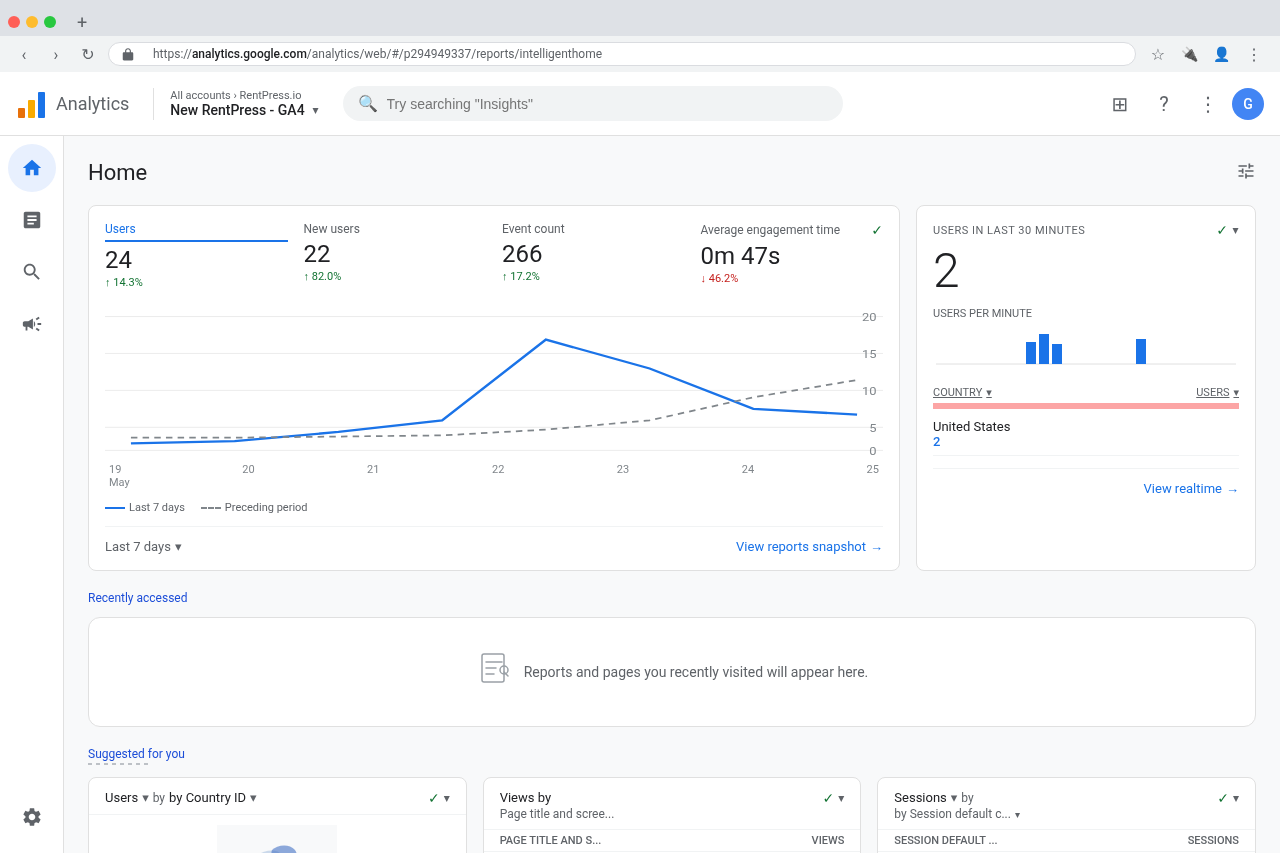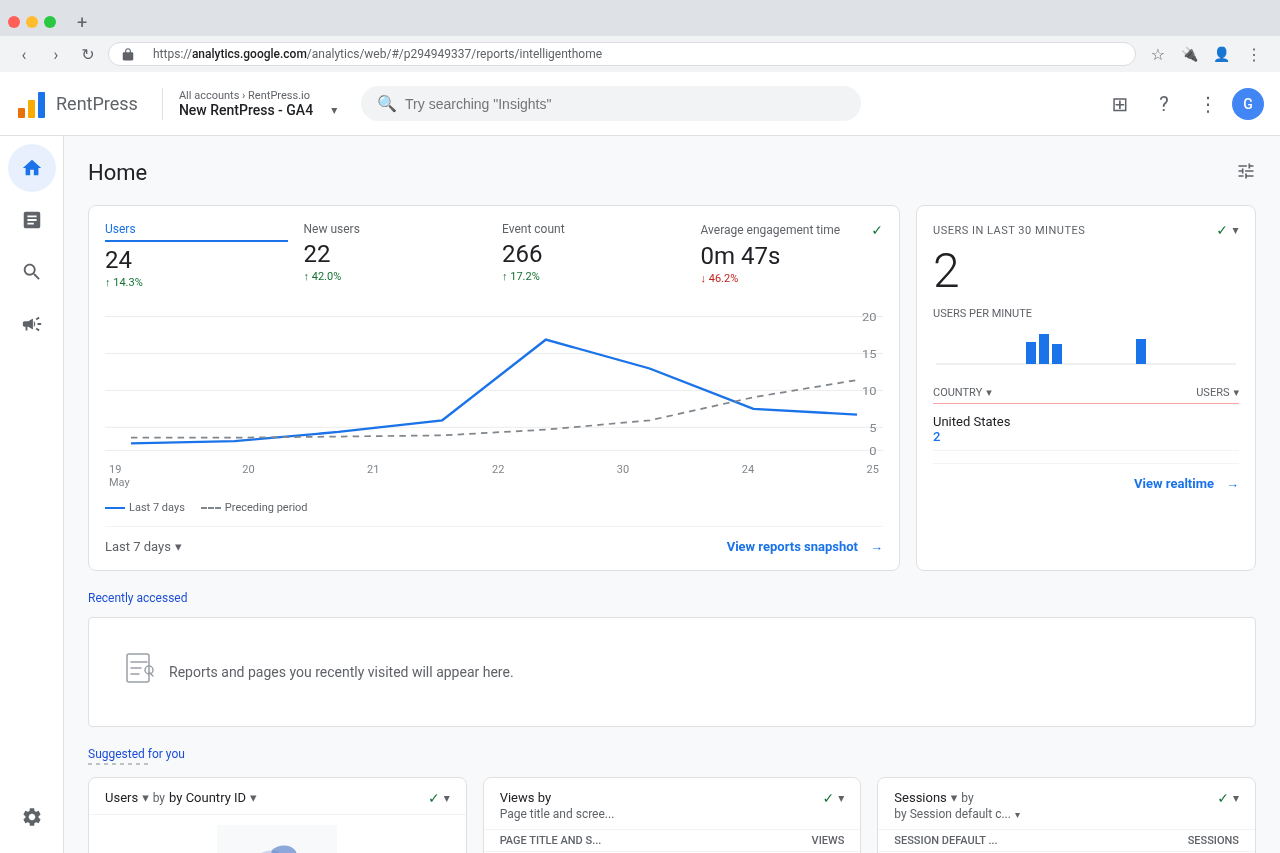--- a/index.html
+++ b/index.html
@@ -25,21 +25,21 @@
     .nav-actions { display: flex; gap: 4px; align-items: center; }
     .nav-icon { width: 28px; height: 28px; display: flex; align-items: center; justify-content: center; color: #5f6368; font-size: 16px; cursor: pointer; border-radius: 50%; }
 
     
     .app-header { display: flex; align-items: center; background: white; padding: 0 16px; height: 64px; border-bottom: 1px solid #e0e0e0; position: sticky; top: 0; z-index: 100; }
     .analytics-logo { display: flex; align-items: center; gap: 8px; margin-right: 16px; }
     .logo-icon { width: 32px; height: 32px; }
     .app-title { font-size: 18px; color: #5f6368; font-weight: 400; }
     .property-selector { display: flex; flex-direction: column; margin-left: 8px; }
     .property-breadcrumb { font-size: 11px; color: #5f6368; }
-    .property-name { font-size: 14px; color: #202124; font-weight: 500; display: flex; align-items: center; gap: 18px; cursor: pointer; }
+    .property-name { font-size: 14px; color: #202124; font-weight: 500; display: flex; align-items: center; gap: 8px; cursor: pointer; }
     .search-bar { flex: 1; margin: 0 24px; background: #f1f3f4; border-radius: 24px; padding: 8px 16px; display: flex; align-items: center; gap: 8px; max-width: 500px; }
     .search-icon { color: #5f6368; font-size: 16px; }
     .search-input { background: none; border: none; outline: none; font-size: 14px; color: #5f6368; width: 100%; }
     .header-actions { display: flex; align-items: center; gap: 4px; margin-left: auto; }
     .header-icon-btn { width: 40px; height: 40px; display: flex; align-items: center; justify-content: center; color: #5f6368; font-size: 20px; cursor: pointer; border-radius: 50%; }
 
     
     .app-body { display: flex; height: calc(853px - 72px - 64px); }
 
     
@@ -74,38 +74,38 @@
     .chart-svg { width: 100%; height: 100%; }
     .chart-labels { display: flex; justify-content: space-between; font-size: 11px; color: #80868b; margin-top: 4px; padding: 0 4px; }
     .chart-legend { display: flex; gap: 16px; margin-top: 12px; font-size: 11px; color: #5f6368; }
     .legend-item { display: flex; align-items: center; gap: 4px; }
     .legend-line { width: 20px; height: 2px; }
     .legend-line.solid { background: #1a73e8; }
     .legend-line.dashed { background: none; border-top: 2px dashed #80868b; }
 
     .card-footer { display: flex; justify-content: space-between; align-items: center; margin-top: 12px; border-top: 1px solid #f1f3f4; padding-top: 12px; }
     .date-selector { display: flex; align-items: center; gap: 4px; font-size: 13px; color: #5f6368; cursor: pointer; }
-    .view-link { display: flex; align-items: center; gap: 12px; font-size: 13px; color: #1a73e8; cursor: pointer; font-weight: 700; }
+    .view-link { display: flex; align-items: center; gap: 4px; font-size: 13px; color: #1a73e8; cursor: pointer; font-weight: 400; }
 
     
     .realtime-title { font-size: 11px; color: #5f6368; text-transform: uppercase; letter-spacing: 0.5px; margin-bottom: 4px; display: flex; align-items: center; justify-content: space-between; gap: 40px; }
     .realtime-count { font-size: 48px; font-weight: 300; color: #202124; }
     .users-per-min { font-size: 11px; text-transform: uppercase; color: #5f6368; margin: 8px 0 4px; }
     .mini-chart { height: 50px; margin-bottom: 8px; }
-    .country-header { display: flex; justify-content: space-between; font-size: 11px; color: #5f6368; text-transform: uppercase; margin-bottom: 4px; padding: 4px 0; border-bottom: 1px solid #fca5a5; }
+    .country-header { display: flex; justify-content: space-between; font-size: 11px; color: #5f6368; text-transform: uppercase; margin-bottom: 4px; padding: 4px 0; border-bottom: 6px solid #fca5a5; text-decoration: underline; }
     .country-col { display: flex; align-items: center; gap: 4px; cursor: pointer; }
     .country-row { display: flex; justify-content: space-between; font-size: 13px; padding: 6px 0; border-bottom: 1px solid #f1f3f4; flex-direction: column; }
     .country-name { color: #202124; }
     .country-users { color: #1a73e8; font-weight: 500; }
     .rt-check-icon { color: #137333; font-size: 14px; }
     .rt-dropdown { color: #5f6368; font-size: 12px; cursor: pointer; }
 
     
     .section-title { font-size: 12px; color: #1d4ed8; font-weight: 400; margin-bottom: 12px; }
-    .empty-state { background: white; border-radius: 4px; border: 1px solid #e0e0e0; padding: 32px; display: flex; align-items: center; gap: 12px; color: #5f6368; font-size: 14px; margin-bottom: 20px; }
+    .empty-state { background: white; border-radius: 12px; border: 1px solid #e0e0e0; padding: 32px; display: flex; align-items: center; justify-content: center; gap: 12px; color: #5f6368; font-size: 14px; margin-bottom: 20px; }
     .empty-icon { font-size: 32px; color: #9aa0a6; }
 
     
     .suggested-grid { display: grid; grid-template-columns: 1fr 1fr 1fr; gap: 16px; }
     .suggest-card { background: white; border-radius: 8px; border: 1px solid #e0e0e0; padding: 0; overflow: hidden; }
     .suggest-card-header { padding: 12px 16px 8px; display: flex; align-items: flex-start; justify-content: space-between; border-bottom: 1px solid #f1f3f4; }
     .suggest-card-title { font-size: 13px; color: #202124; display: flex; align-items: center; gap: 4px; }
     .suggest-card-actions { display: flex; align-items: center; gap: 4px; }
     .suggest-table-header { display: flex; justify-content: space-between; padding: 4px 16px; border-bottom: 1px solid #f1f3f4; }
     .suggest-col-left { font-size: 11px; color: #5f6368; text-transform: uppercase; font-weight: 500; display: flex; align-items: center; gap: 2px; cursor: pointer; }
@@ -148,21 +148,21 @@
   </div>
 </div>
 
 <div class="app-header">
   <div class="analytics-logo">
     <svg class="logo-icon" viewBox="0 0 32 32">
       <rect x="2" y="20" width="7" height="10" rx="1" fill="#e8710a"></rect>
       <rect x="12" y="12" width="7" height="18" rx="1" fill="#f9ab00"></rect>
       <rect x="22" y="4" width="7" height="26" rx="1" fill="#1a73e8"></rect>
     </svg>
-    <span class="app-title">RentPress</span>
+    <span class="app-title">Analytics</span>
   </div>
   <div style="width:1px;height:32px;background:#e0e0e0;margin:0 8px;"></div>
   <div class="property-selector">
     <span class="property-breadcrumb">All accounts › RentPress.io</span>
     <span class="property-name">
       <span>New RentPress - GA4</span>
       <span style="font-size:12px;color:#5f6368">▾</span>
     </span>
   </div>
   <div class="search-bar">
@@ -229,21 +229,21 @@
               <span>Users</span>
             </div>
             <div class="metric-value">24</div>
             <div class="metric-change up">↑ 14.3%</div>
           </div>
           <div class="metric-item">
             <div class="metric-label">
               <span>New users</span>
             </div>
             <div class="metric-value">22</div>
-            <div class="metric-change up">↑ 42.0%</div>
+            <div class="metric-change up">↑ 82.0%</div>
           </div>
           <div class="metric-item">
             <div class="metric-label">
               <span>Event count</span>
             </div>
             <div class="metric-value">266</div>
             <div class="metric-change up">↑ 17.2%</div>
           </div>
           <div class="metric-item">
             <div class="metric-label" style="display:flex;align-items:center;justify-content:space-between;">
@@ -273,21 +273,21 @@
             <text x="595" y="78" text-anchor="end" font-size="10" fill="#80868b">10</text>
             <text x="595" y="110" text-anchor="end" font-size="10" fill="#80868b">5</text>
             <text x="595" y="130" text-anchor="end" font-size="10" fill="#80868b">0</text>
           </svg>
         </div>
         <div class="chart-labels">
           <span>19<br><span style="color:#80868b">May</span></span>
           <span>20</span>
           <span>21</span>
           <span>22</span>
-          <span>30</span>
+          <span>23</span>
           <span>24</span>
           <span>25</span>
         </div>
 
         <div class="chart-legend">
           <div class="legend-item">
             <div class="legend-line solid"></div>
             <span>Last 7 days</span>
           </div>
           <div class="legend-item">

